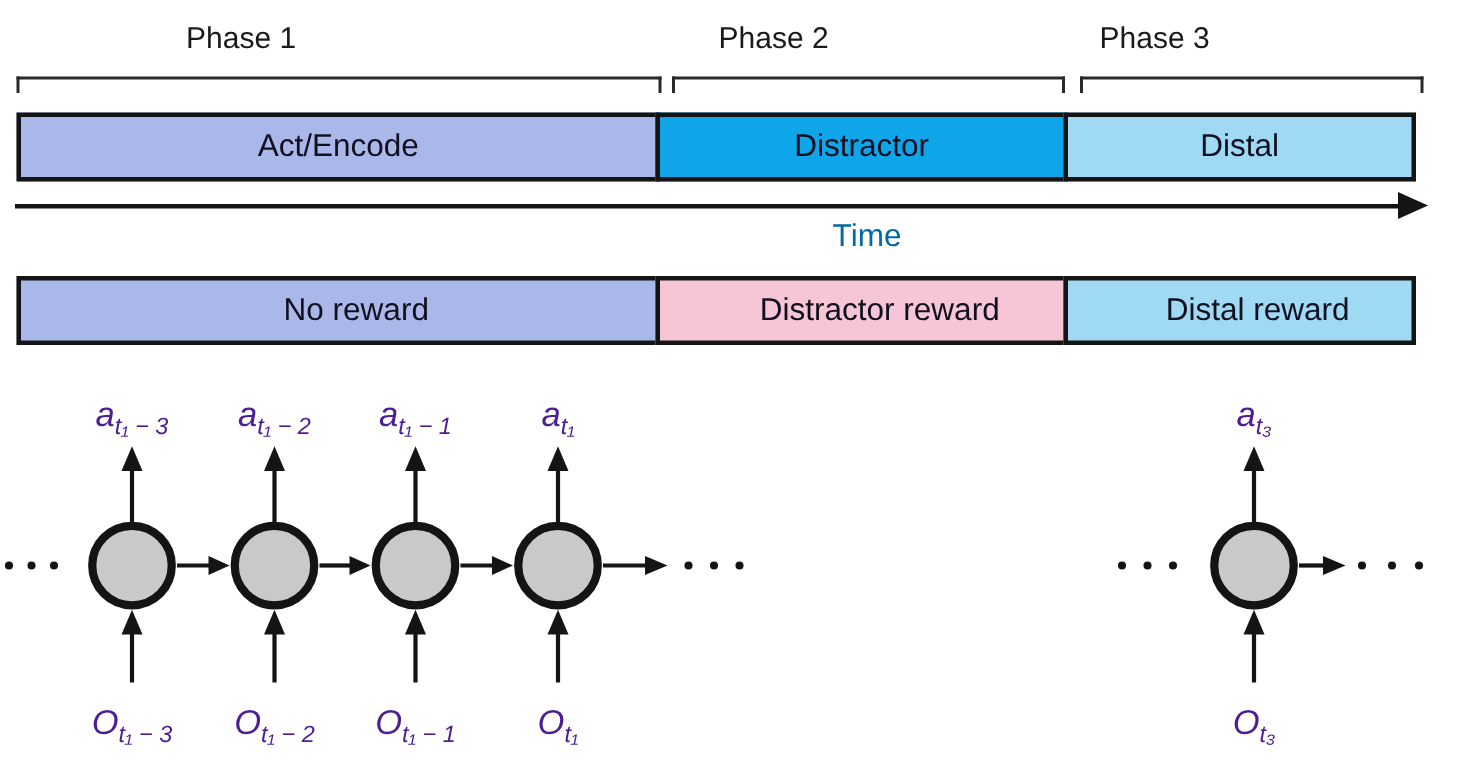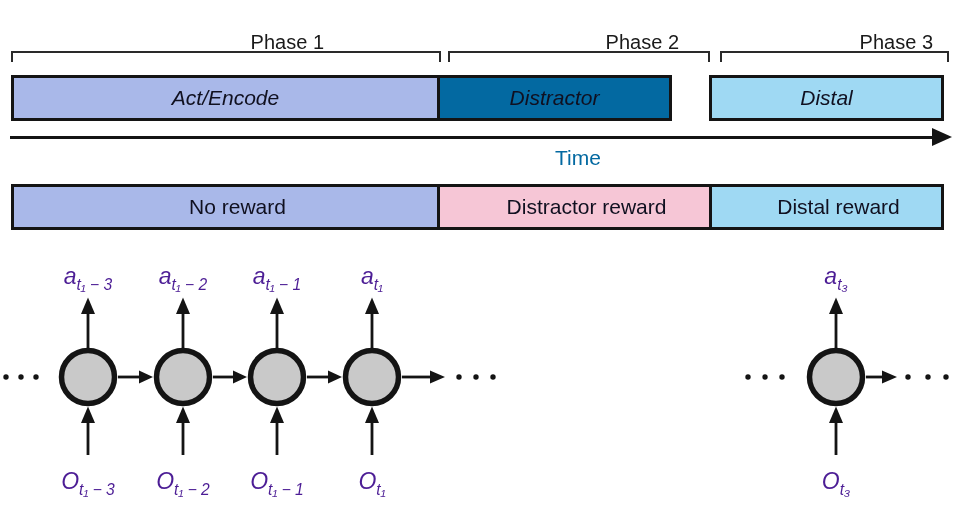--- a/index.html
+++ b/index.html
@@ -3,32 +3,32 @@
 <meta charset="utf-8">
 <style>
   html,body{margin:0;padding:0;background:#fff;}
   .fig{
     position:relative;width:972px;height:510px;background:#ffffff;
     font-family:"Liberation Sans","DejaVu Sans",sans-serif;color:#111;
     overflow:hidden;
   }
   .phase-label{
     position:absolute;top:14px;width:200px;height:24px;
-    text-align:right;font-size:20px;line-height:24px;color:#1a1a1a;margin-top:16px;
+    text-align:left;font-size:20px;line-height:24px;color:#1a1a1a;
   }
   .bracket{
     position:absolute;top:51px;height:9px;
     border-top:2px solid #2a2a2a;border-left:2px solid #2a2a2a;border-right:2px solid #2a2a2a;
   }
   .bar{
     position:absolute;height:46px;box-sizing:border-box;
     border:3px solid #141414;text-align:center;
     font-size:21px;line-height:40px;color:#101020;
   }
-  .bar-row-top{top:75px;font-style:italic;}
+  .bar-row-top{top:75px;}
   .bar-row-reward{top:184px;padding-left:24px;}
   .time-line{position:absolute;left:10px;top:136px;width:924px;height:3px;background:#141414;}
   .time-head{
     position:absolute;left:932px;top:128px;width:0;height:0;
     border-left:20px solid #141414;border-top:9px solid transparent;border-bottom:9px solid transparent;
   }
   .time-label{
     position:absolute;left:478px;top:146px;width:200px;height:24px;
     text-align:center;font-size:21px;line-height:24px;color:#0369a1;
   }
@@ -46,21 +46,21 @@
 
   <div class="phase-label" style="left:124px">Phase 1</div>
   <div class="phase-label" style="left:479px">Phase 2</div>
   <div class="phase-label" style="left:733px">Phase 3</div>
 
   <div class="bracket" style="left:11px;width:426px"></div>
   <div class="bracket" style="left:448px;width:258px"></div>
   <div class="bracket" style="left:720px;width:225px"></div>
 
   <div class="bar bar-row-top" style="left: 11px; width: 429px; background-color: rgb(169, 184, 233);">Act/Encode</div>
-  <div class="bar bar-row-top" style="left: 437px; width: 235px; background-color: #0369a1;">Distractor</div>
+  <div class="bar bar-row-top" style="left: 437px; width: 275px; background-color: #0ea5e9;">Distractor</div>
   <div class="bar bar-row-top" style="left: 709px; width: 235px; background-color: rgb(159, 217, 243);">Distal</div>
 
   <div class="time-line"></div>
   <div class="time-head"></div>
   <div class="time-label">Time</div>
 
   <div class="bar bar-row-reward" style="left: 11px; width: 429px; background-color: rgb(169, 184, 233);">No reward</div>
   <div class="bar bar-row-reward" style="left: 437px; width: 275px; background-color: rgb(246, 198, 214);">Distractor reward</div>
   <div class="bar bar-row-reward" style="left: 709px; width: 235px; background-color: rgb(159, 217, 243);">Distal reward</div>
 

